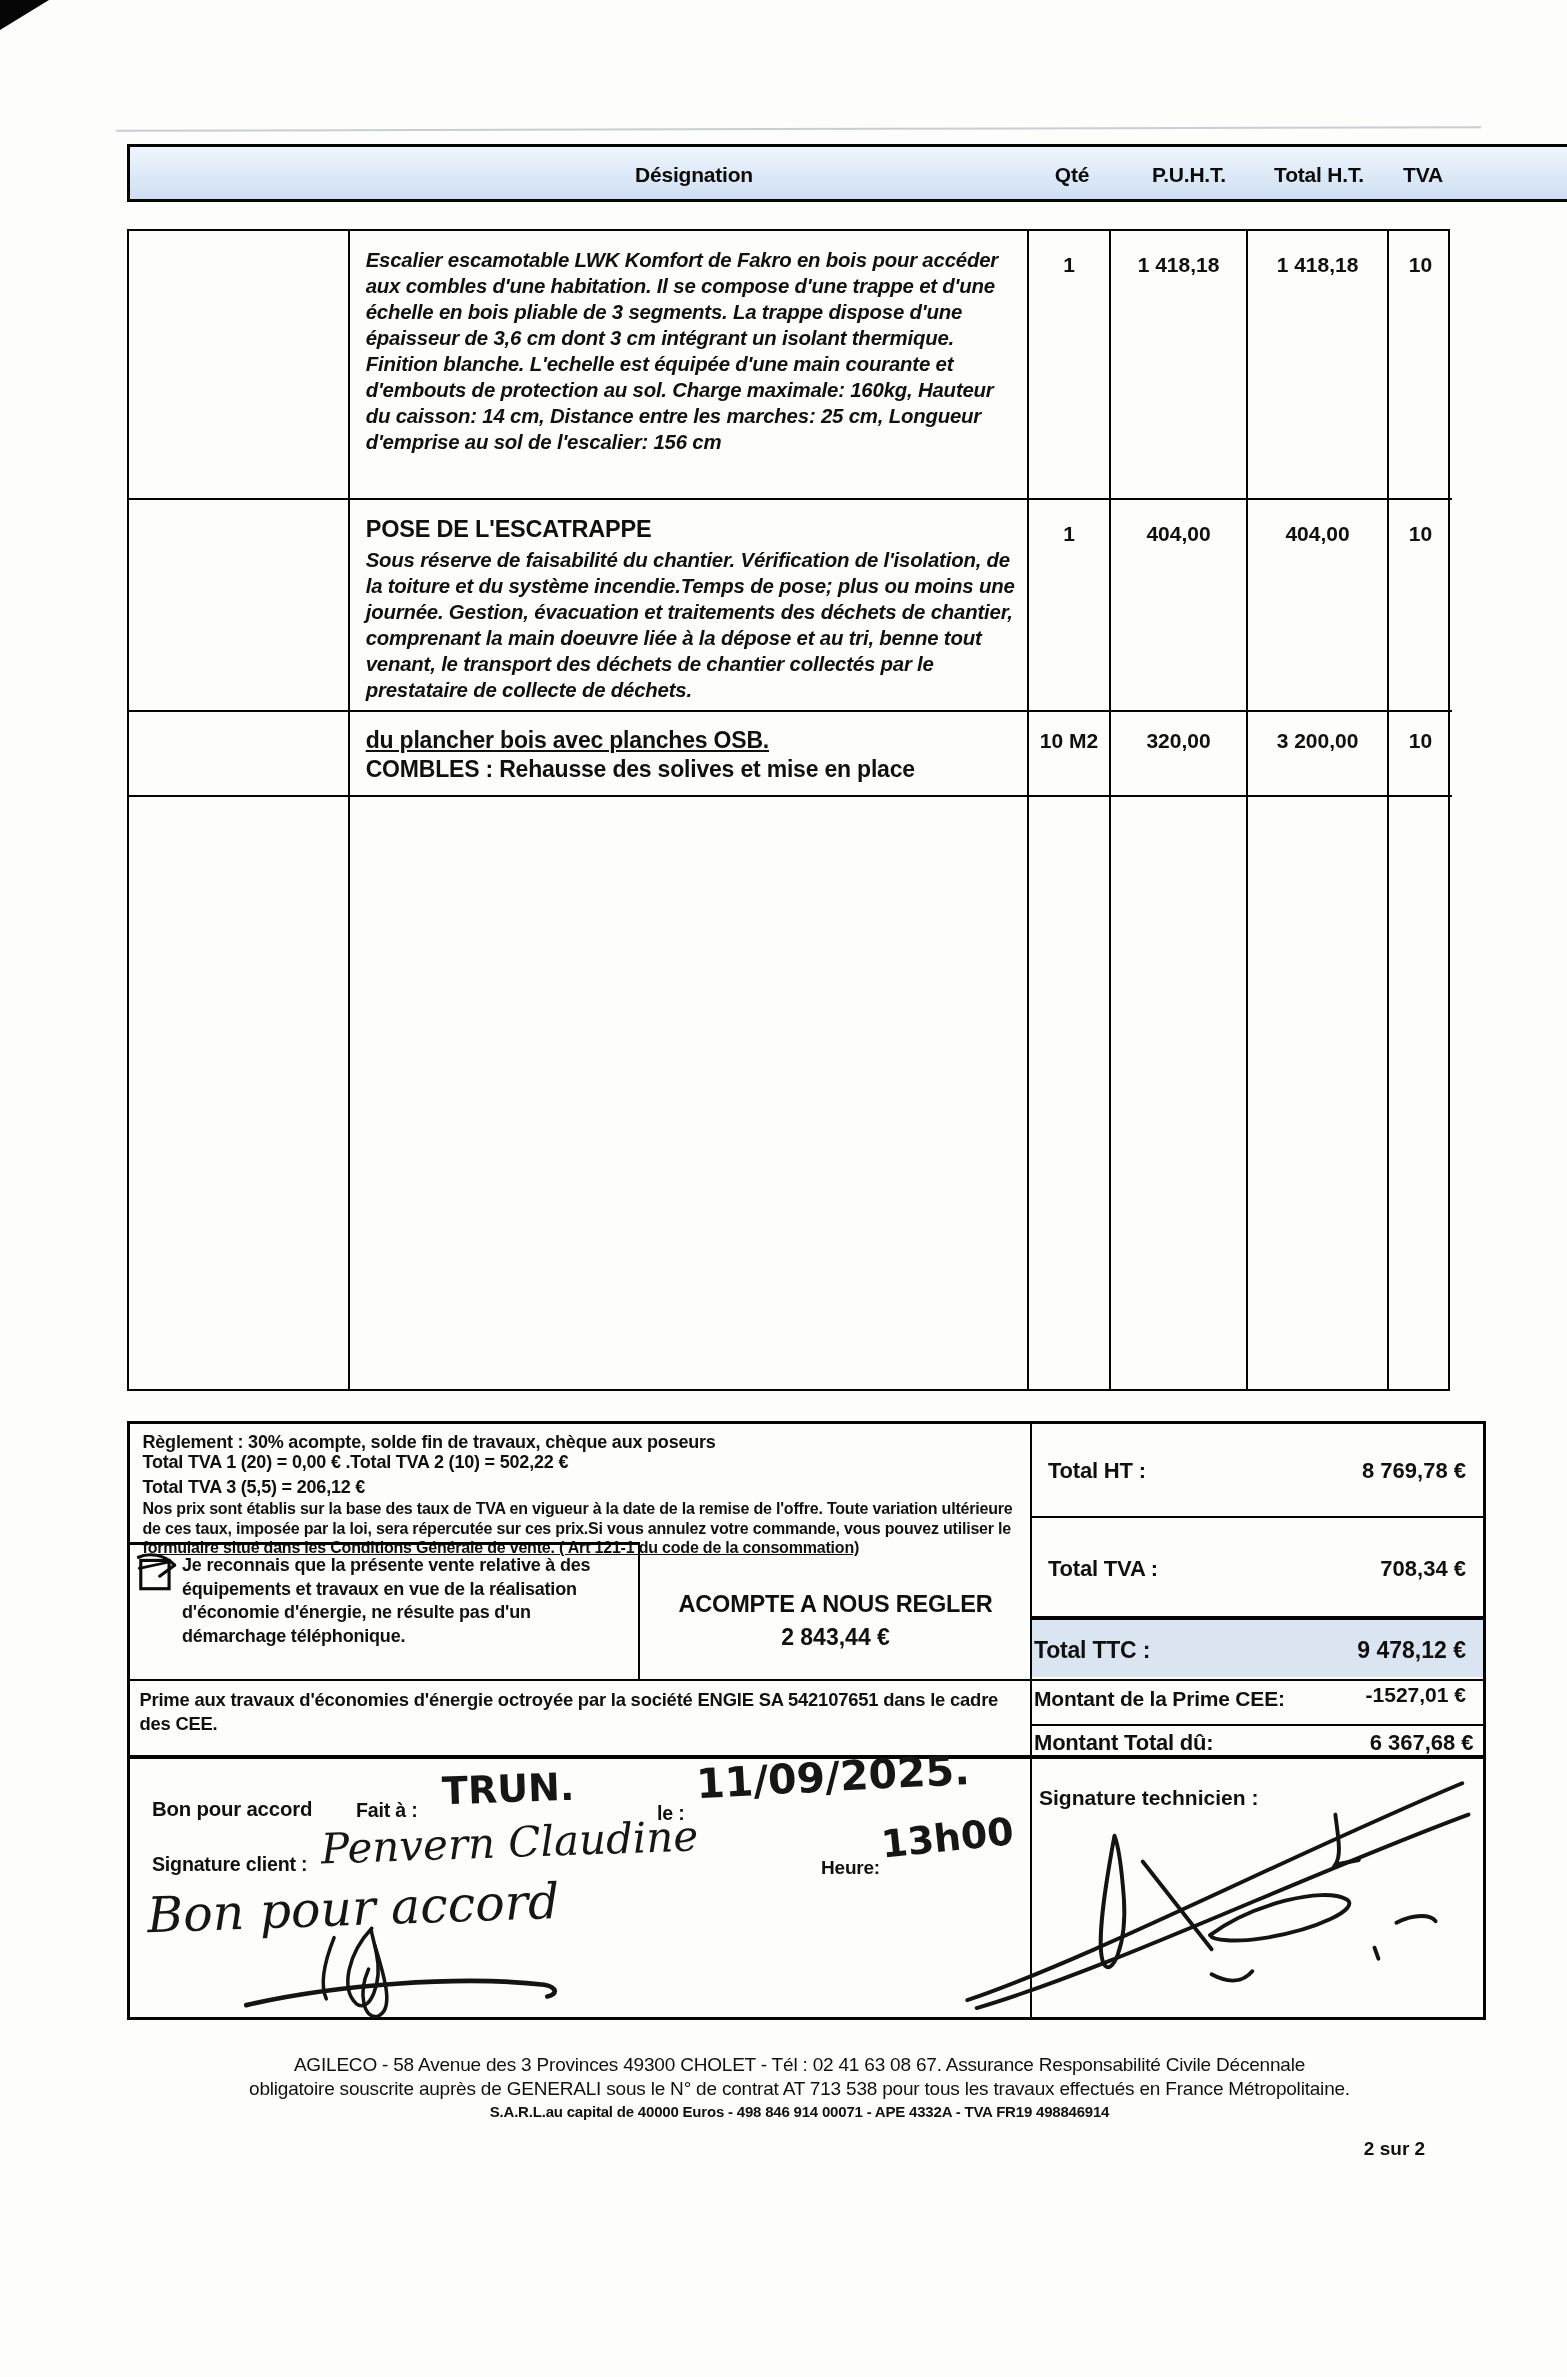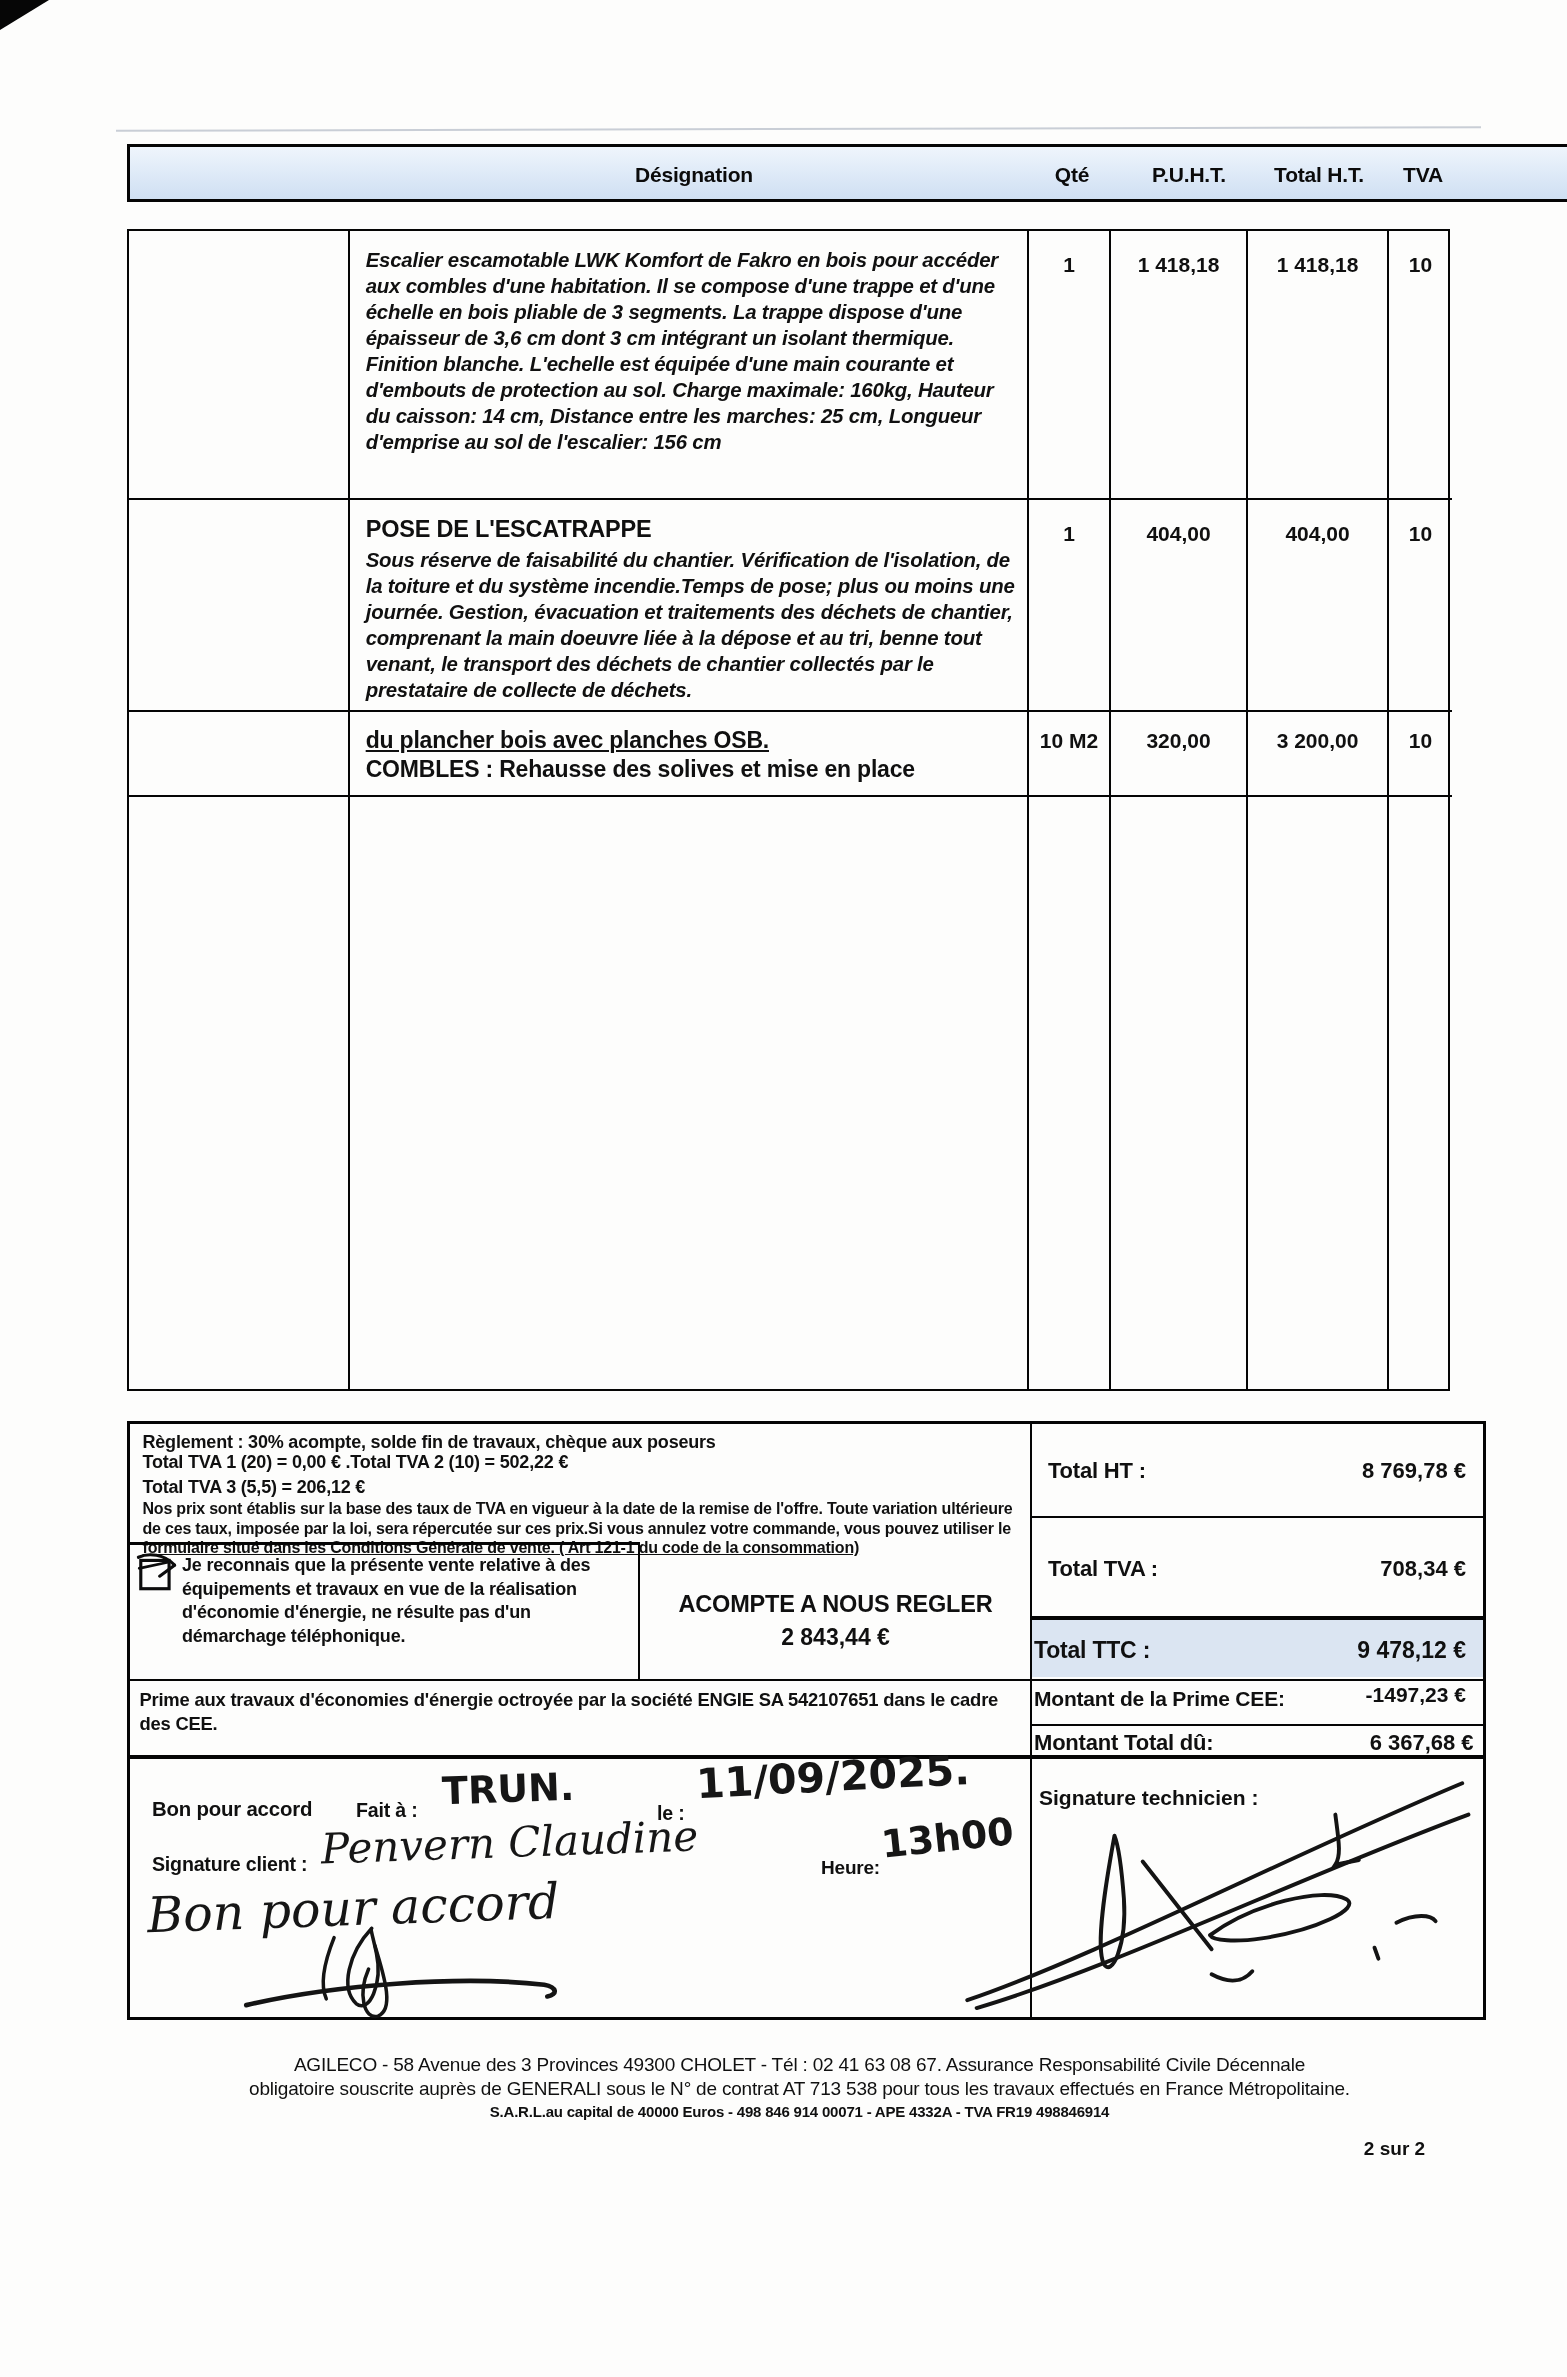--- a/index.html
+++ b/index.html
@@ -172,21 +172,21 @@
     <div class="tot-label" style="left:918px;top:34px;">Total HT :</div>
     <div class="tot-value" style="top:34px;">8 769,78 €</div>
 
     <div class="tot-label" style="left:918px;top:132px;">Total TVA :</div>
     <div class="tot-value" style="top:132px;">708,34 €</div>
 
     <div class="tot-label" style="left:904px;top:213px;font-size:23px;">Total TTC :</div>
     <div class="tot-value" style="top:213px;font-size:23px;">9 478,12 €</div>
 
     <div class="tot-label" style="left:904px;top:263px;font-size:21px;">Montant de la Prime CEE:</div>
-    <div class="tot-value" style="top:259px;font-size:21px;">-1497,23 €</div>
+    <div class="tot-value" style="top:259px;font-size:21px;">-1527,01 €</div>
 
     <div class="tot-label" style="left:904px;top:306px;">Montant Total dû:</div>
     <div class="tot-value" style="top:306px;right:9.4px;">6 367,68 €</div>
 
     <div class="prime" style="width:878px;">Prime aux travaux d'économies d'énergie octroyée par la société ENGIE SA 542107651 dans le cadre des CEE.</div>
 
     <div class="bpa-label" style="left:22px;top:374px;">Bon pour accord</div>
     <div class="bpa-label" style="left:226px;top:375px;font-weight:bold;font-size:19.6px;">Fait à :</div>
     <div class="hand hand-print" style="left:312px;top:343px;font-size:38px;">TRUN.</div>
     <div class="bpa-label" style="left:527px;top:378px;font-size:19.6px;">le :</div>

